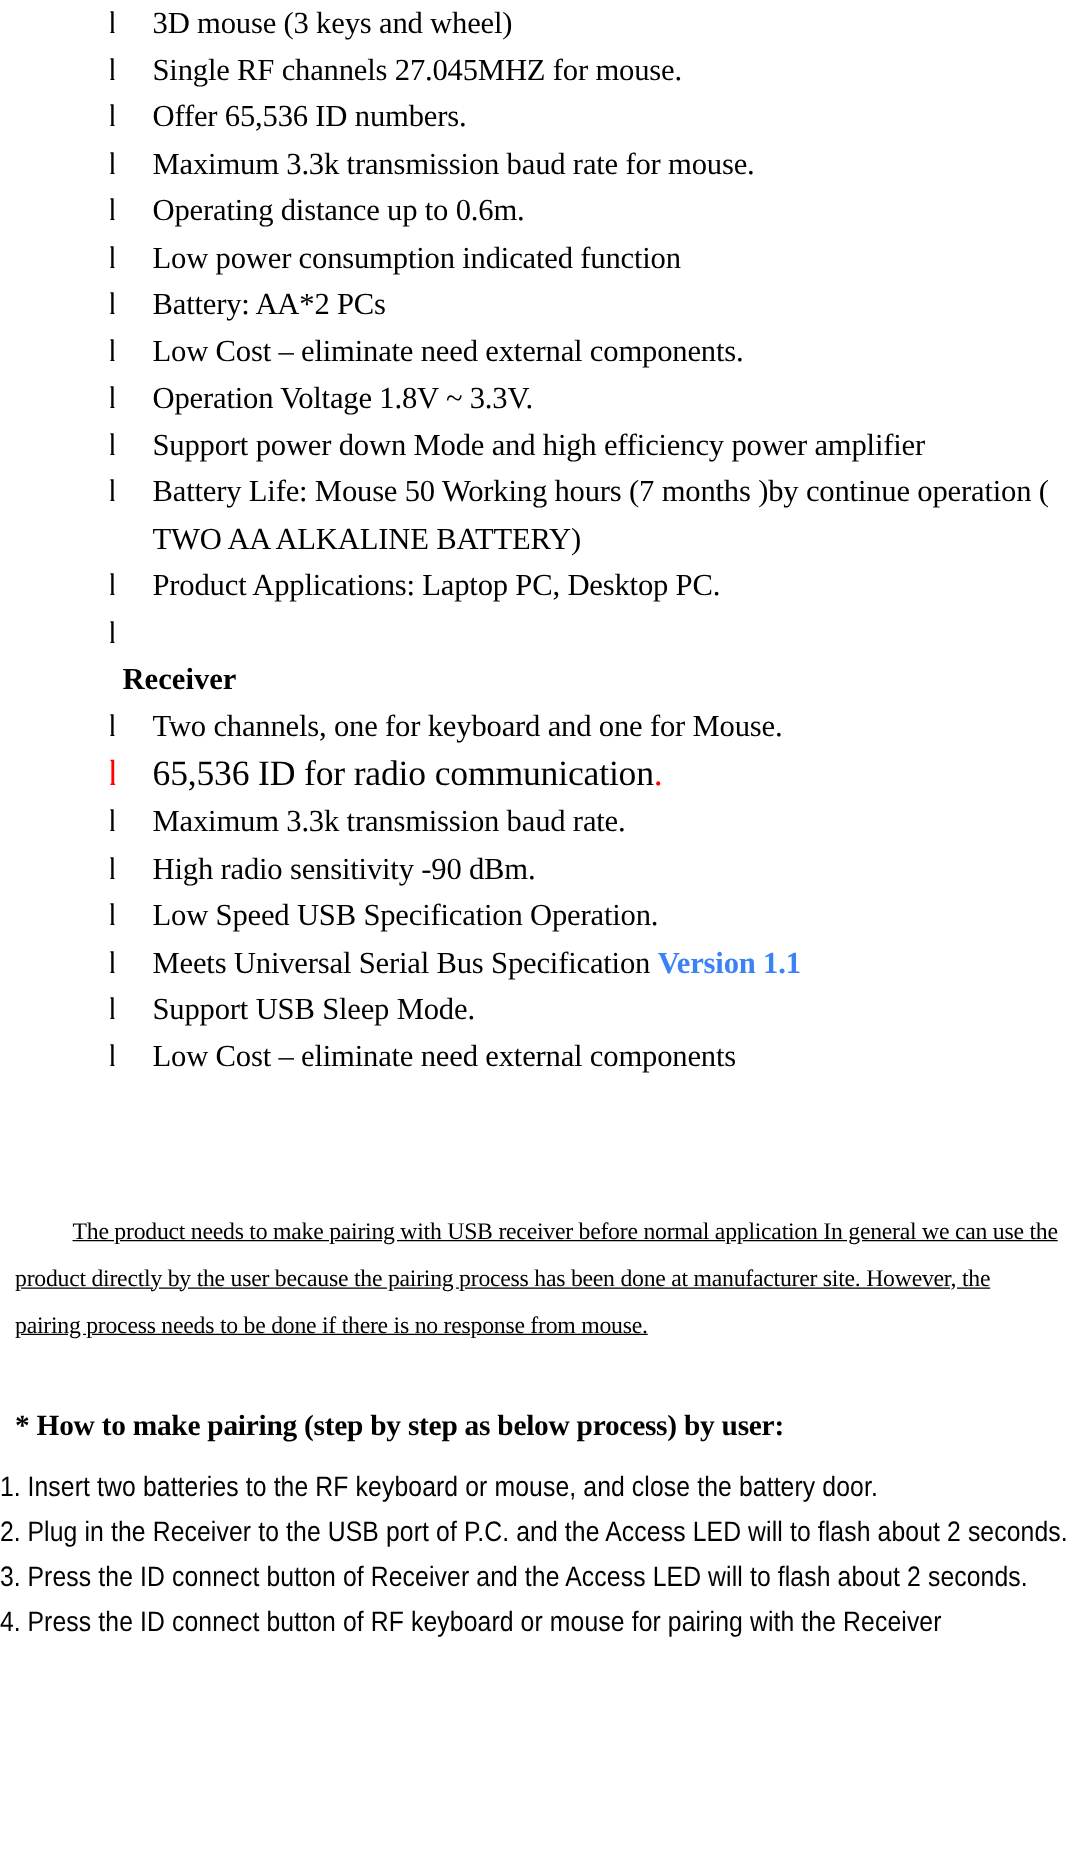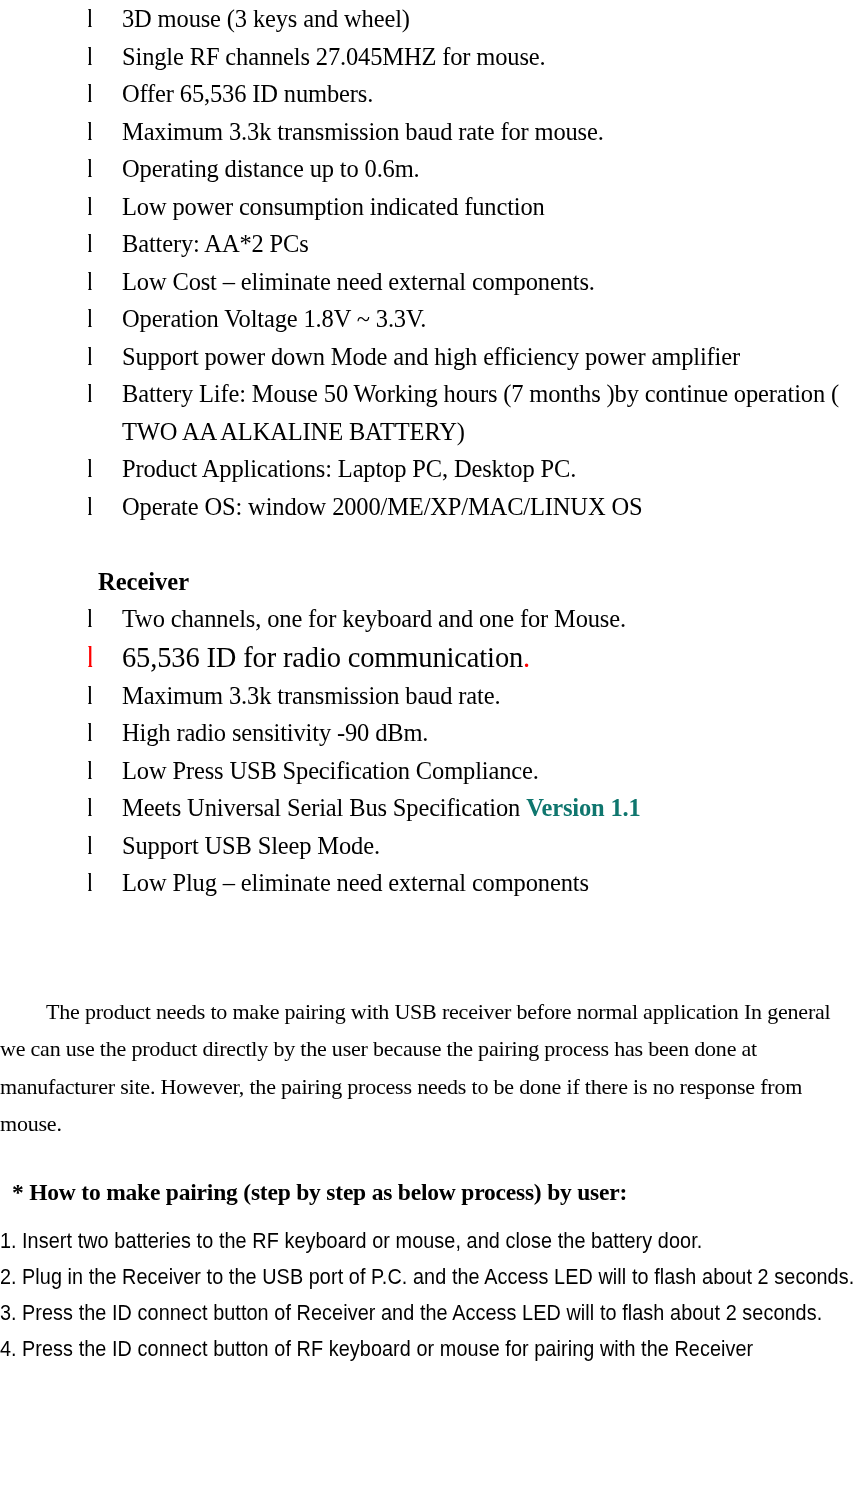--- a/index.html
+++ b/index.html
@@ -57,21 +57,21 @@
   .spec-item.big {
     font-size: 28.5px;
     line-height: 39px;
   }
   .spec-item.big .bullet {
     font-size: 29px;
     line-height: 39px;
   }
   .dot-accent { color: #ff0000; }
   .blue-bold {
-    color: #0f766e;
+    color: #3b82f6;
     font-weight: 700;
   }
 
   
   .sub-heading {
     margin: 0;
     padding-left: 98px;
     font-size: 24.5px;
     line-height: 37.5px;
     font-weight: 700;
@@ -87,26 +87,27 @@
     padding: 0;
     font-family: "Liberation Sans", "DejaVu Sans", sans-serif;
     font-weight: 700;
     font-size: 29px;
     line-height: 37px;
     letter-spacing: -0.3px;
   }
 
   
   .body-para {
-    margin: 0;
-    padding: 0;
-    font-size: 22px;
+    margin: 12px;
+    padding: 0;
+    font-size: 19px;
     line-height: 37.5px;
     text-indent: 46px;
     letter-spacing: -0.2px;
+    text-decoration: underline;
   }
 
   
   .callout {
     margin: 12px;
     padding: 0;
     font-size: 23.5px;
     line-height: 37px;
     font-weight: 700;
     letter-spacing: -0.2px;
@@ -188,21 +189,20 @@
     <li class="spec-item">
       <span class="bullet">l</span>
       <span>Battery Life: Mouse 50 Working hours (7 months )by continue operation ( TWO AA ALKALINE BATTERY)</span>
     </li>
     <li class="spec-item">
       <span class="bullet">l</span>
       <span>Product Applications: Laptop PC, Desktop PC.</span>
     </li>
     <li class="spec-item">
       <span class="bullet">l</span>
-      <span>Operate OS: window 2000/ME/XP/MAC/LINUX OS</span>
     </li>
   </ul>
 
   <div class="gap-line"></div>
 
   <h3 class="sub-heading">Receiver</h3>
 
   <ul class="spec-list">
     <li class="spec-item">
       <span class="bullet">l</span>
@@ -215,33 +215,33 @@
     <li class="spec-item">
       <span class="bullet">l</span>
       <span>Maximum 3.3k transmission baud rate.</span>
     </li>
     <li class="spec-item">
       <span class="bullet">l</span>
       <span>High radio sensitivity -90 dBm.</span>
     </li>
     <li class="spec-item">
       <span class="bullet">l</span>
-      <span>Low Press USB Specification Compliance.</span>
+      <span>Low Speed USB Specification Operation.</span>
     </li>
     <li class="spec-item">
       <span class="bullet">l</span>
       <span>Meets Universal Serial Bus Specification </span><span class="blue-bold">Version 1.1</span>
     </li>
     <li class="spec-item">
       <span class="bullet">l</span>
       <span>Support USB Sleep Mode.</span>
     </li>
     <li class="spec-item">
       <span class="bullet">l</span>
-      <span>Low Plug – eliminate need external components</span>
+      <span>Low Cost – eliminate need external components</span>
     </li>
   </ul>
 
   <div class="spacer-lg"></div>
 
 
   <div class="spacer-md"></div>
 
   <p class="body-para">The product needs to make pairing with USB receiver before normal application In general we can use the product directly by the user because the pairing process has been done at manufacturer site. However, the pairing process needs to be done if there is no response from mouse.</p>
 

